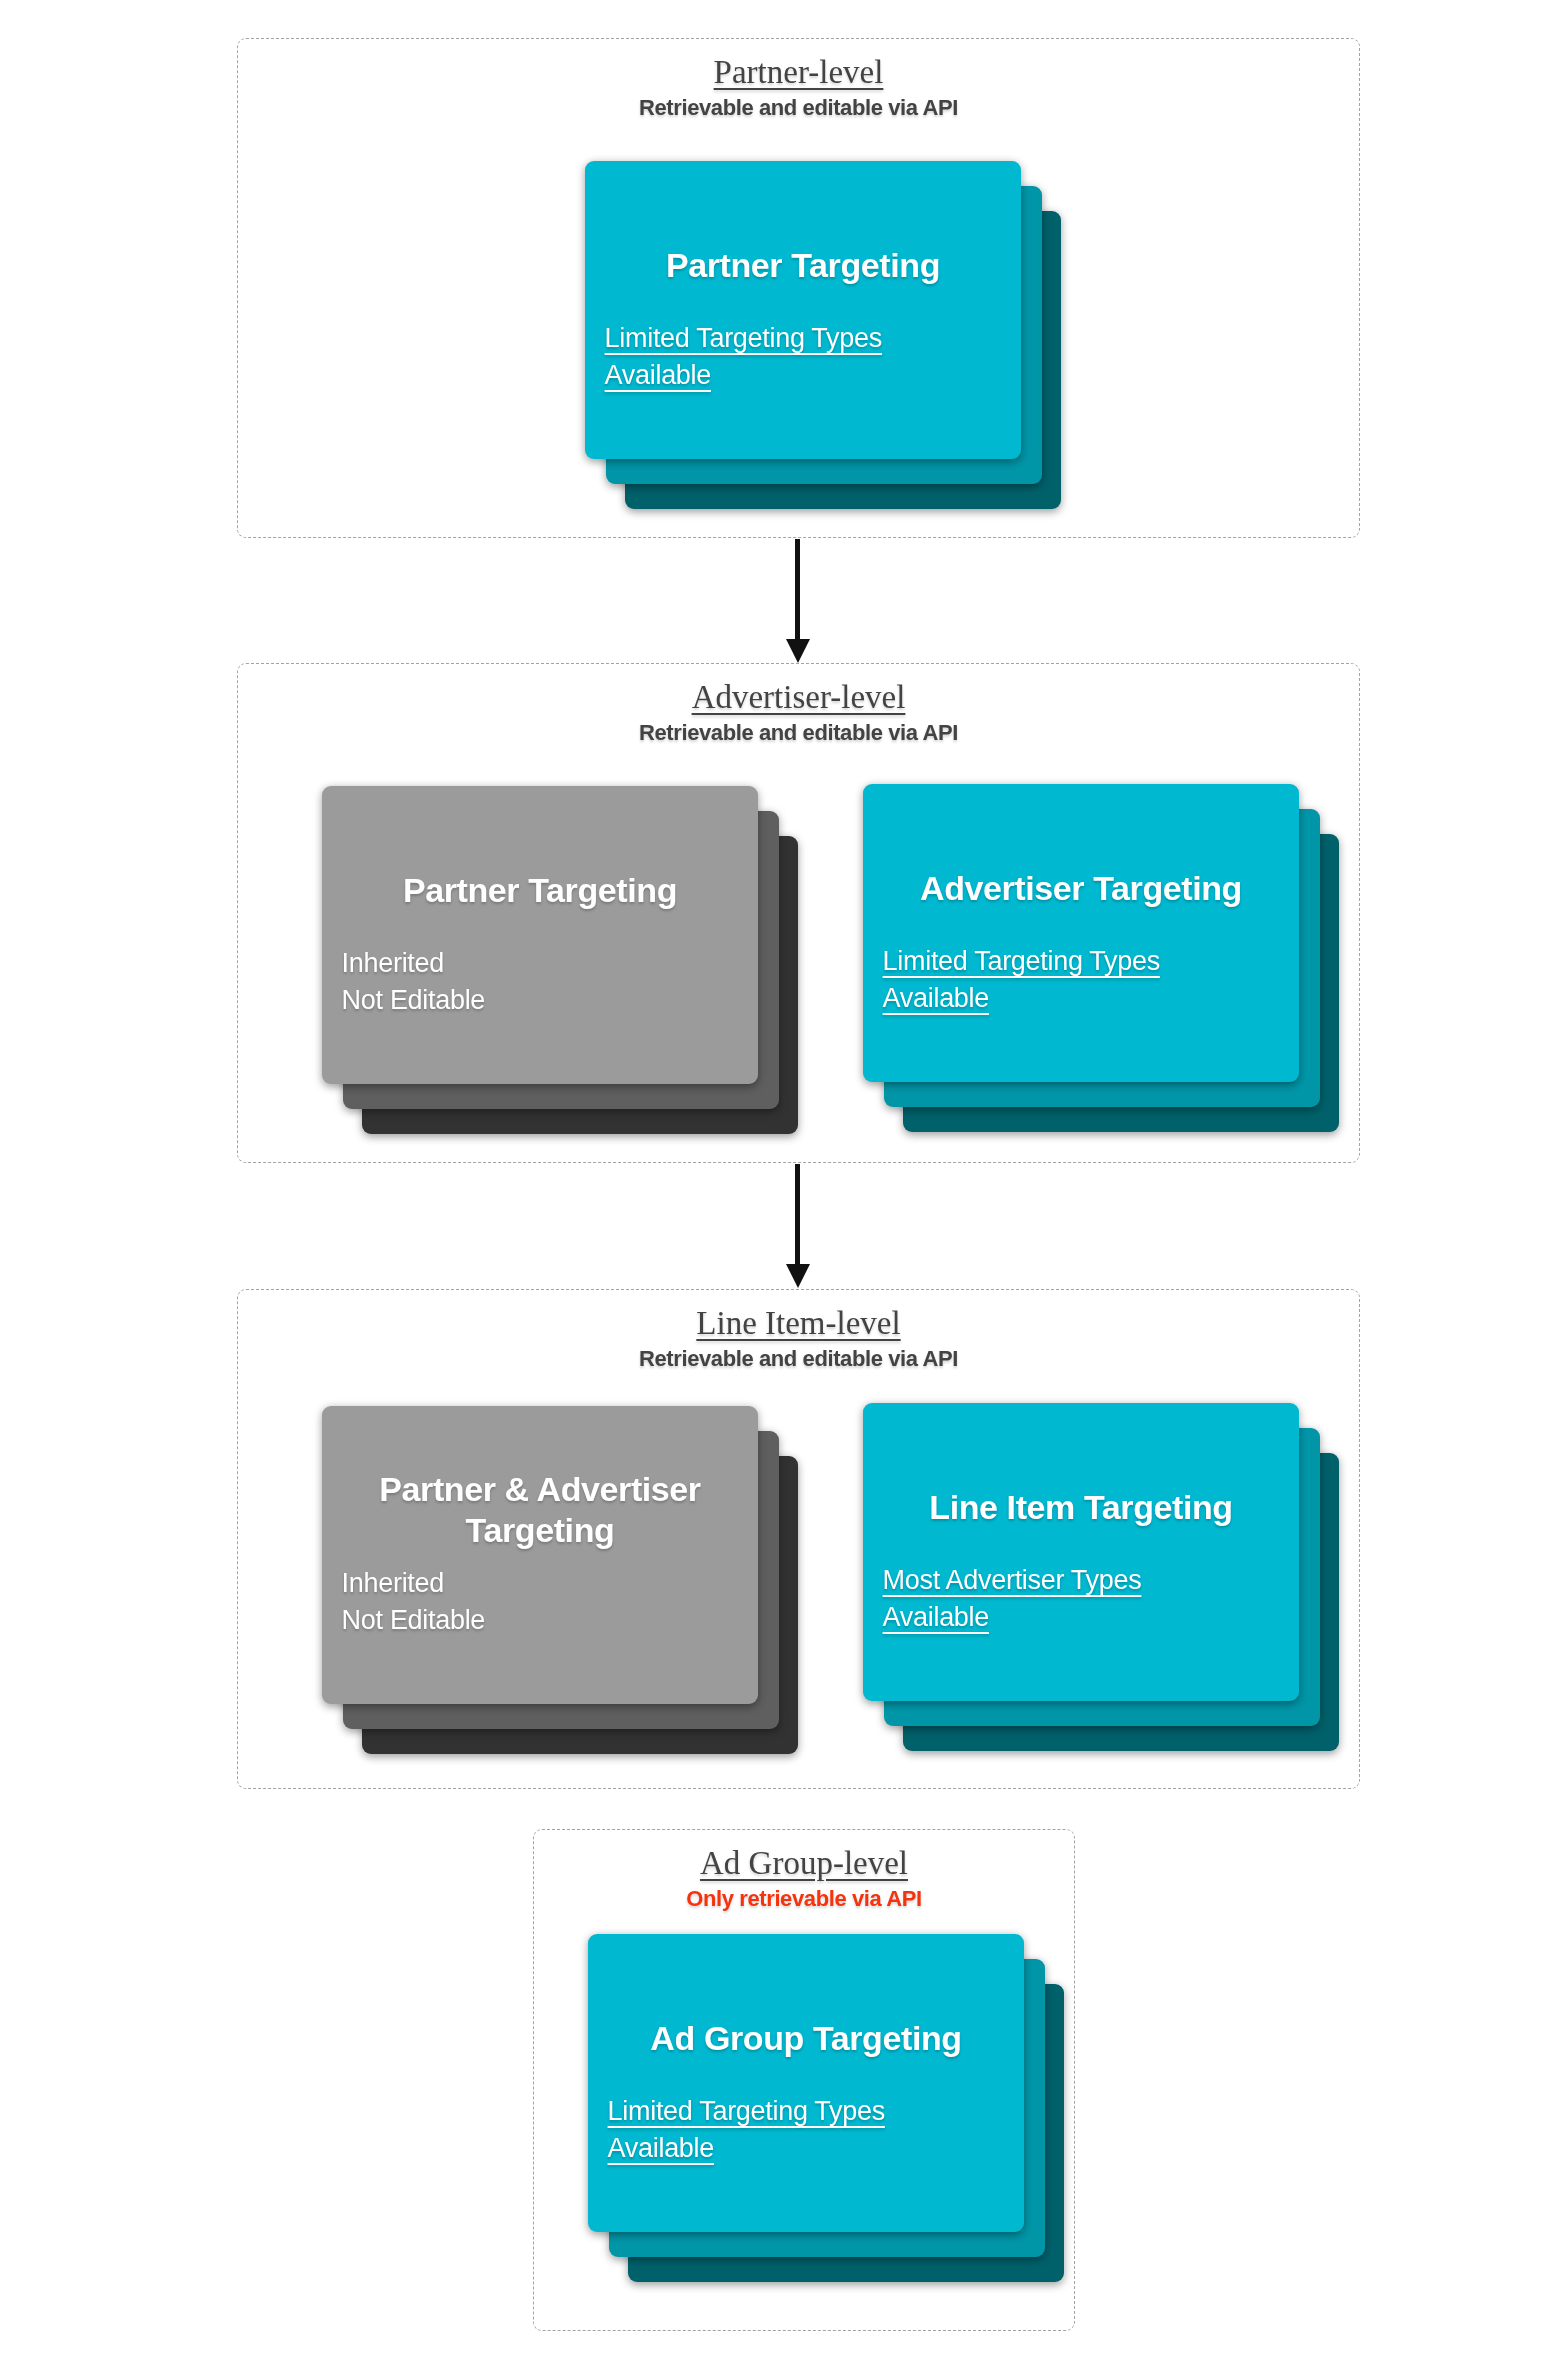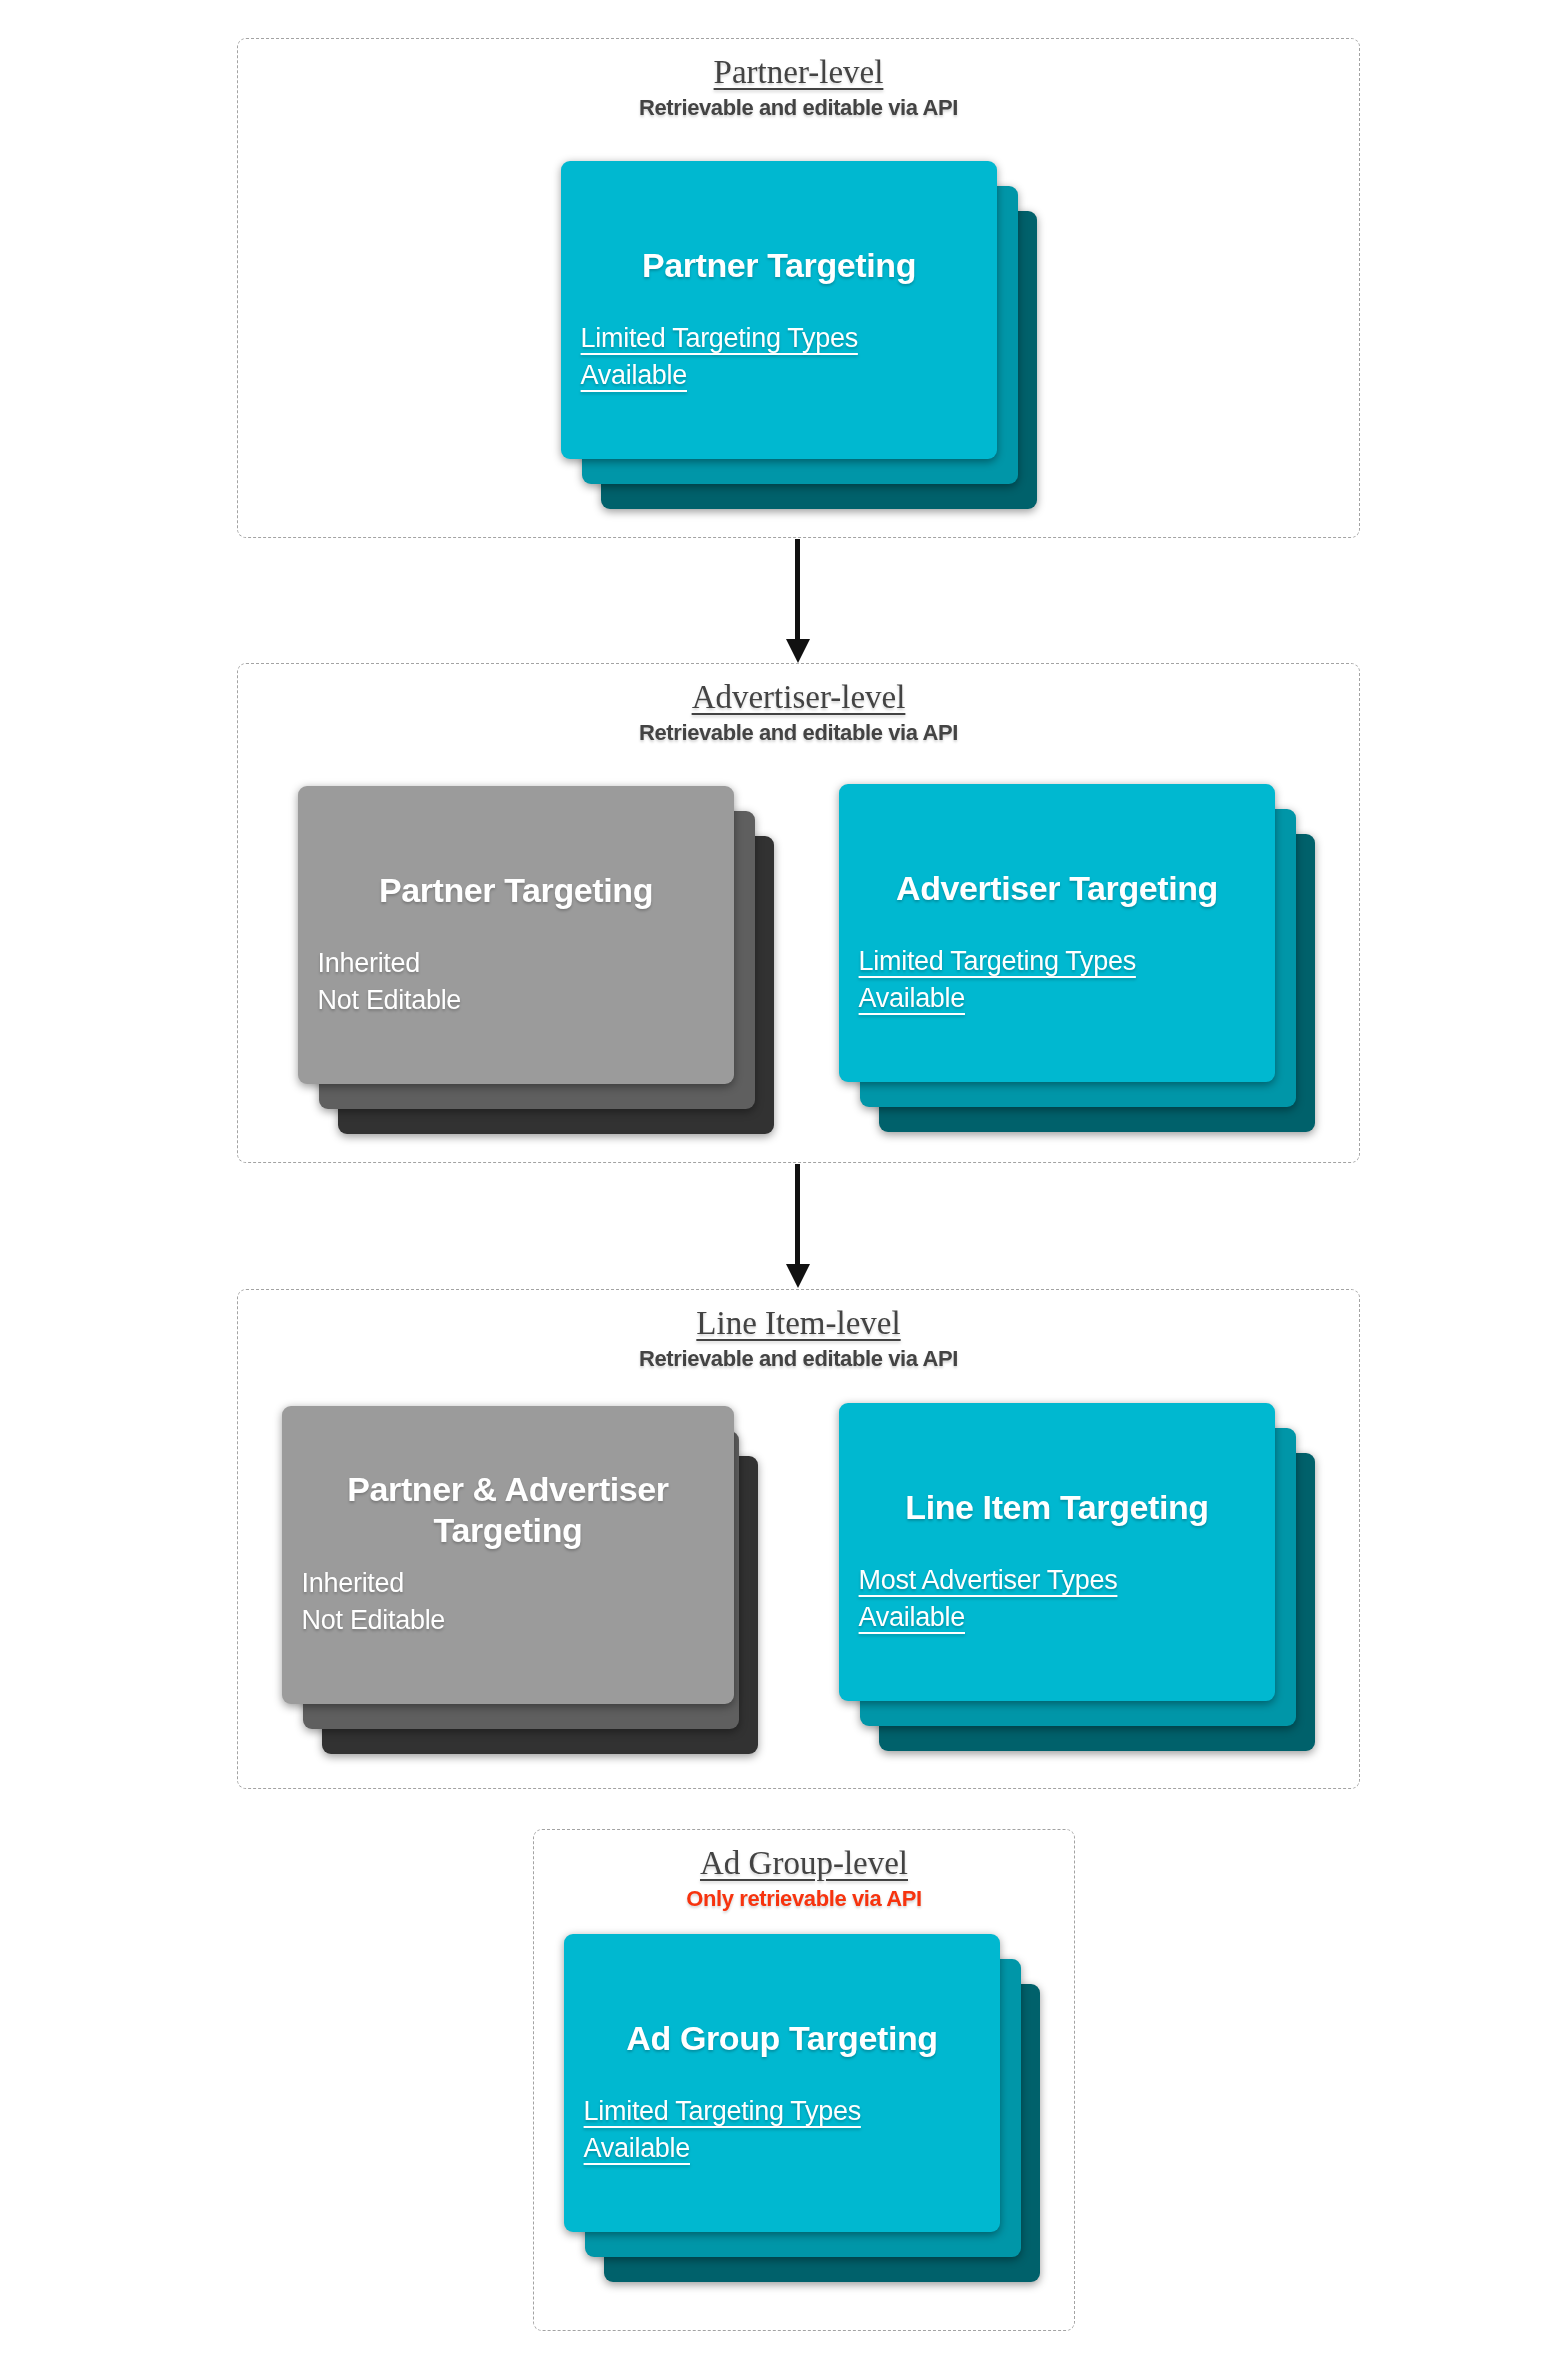--- a/index.html
+++ b/index.html
@@ -37,20 +37,21 @@
     letter-spacing: -0.4px;
   }
   .level-subtitle.red { color: var(--alert-red, #f7330e); }
 
   
   .card {
     position: absolute;
     width: 436px; height: 298px;
     border-radius: 9px;
     box-shadow: 0 2.7px 8px rgba(0,0,0,0.38);
+    margin-left: 24px;
   }
   .card::before, .card::after {
     content: "";
     position: absolute;
     width: 436px; height: 298px;
     border-radius: 9px;
     box-shadow: 0 2.7px 8px rgba(0,0,0,0.38);
   }
   .card::before { left: 20.5px; top: 25px; z-index: -1; }
   .card::after  { left: 40px; top: 50px; z-index: -2; }
@@ -144,21 +145,21 @@
 <div class="arrow" style="left:785px; top:1164px;">
   <div class="shaft"></div>
   <div class="tip"></div>
 </div>
 
 <section class="panel" style="left:237px; top:1289px; width:1123px; height:500px;">
   <div class="head">
     <div class="level-title">Line Item-level</div>
     <div class="level-subtitle">Retrievable and editable via API</div>
   </div>
-  <div class="card gray" style="left:44px; top:116px;padding-left:16px;">
+  <div class="card gray" style="left:60px; top:116px;">
     <div class="card-title">Partner &amp; Advertiser Targeting</div>
     <div class="card-subtext">
       <div class="line">Inherited</div>
       <div class="line">Not Editable</div>
     </div>
   </div>
   <div class="card teal" style="left:601px; top:113px;">
     <div class="card-title">Line Item Targeting</div>
     <div class="card-subtext underline">
       <div class="line">Most Advertiser Types</div>

